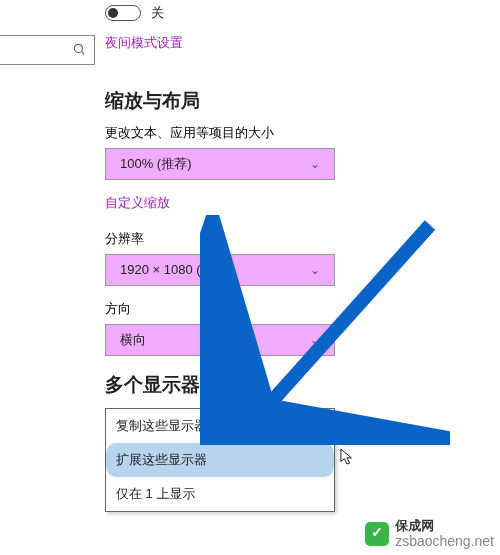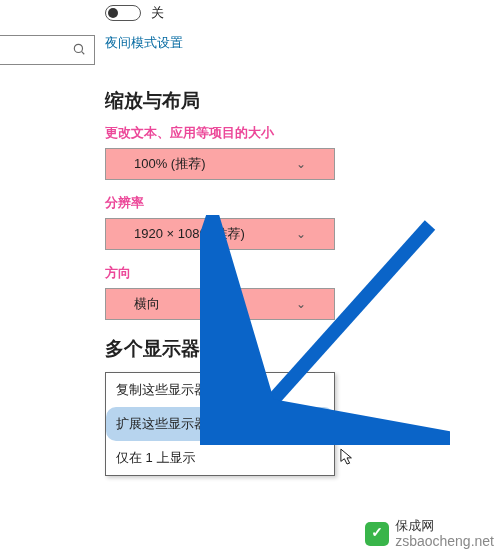--- a/index.html
+++ b/index.html
@@ -31,31 +31,31 @@
     cursor: pointer;
   }
   .toggle::after {
     content: "";
     position: absolute;
     left: 2px; top: 2px;
     width: 10px; height: 10px;
     background: #333;
     border-radius: 50%;
   }
-  .link { color: #0369a1; cursor: pointer; margin-bottom: 18px; display: inline-block; }
-  .sub-label { font-size: 13px; color: #ec4899; margin-bottom: 6px; font-weight: bold; }
+  .link { color: #a21caf; cursor: pointer; margin-bottom: 18px; display: inline-block; }
+  .sub-label { font-size: 13px; color: #000000; margin-bottom: 6px; }
   .select-box {
     width: 230px; height: 32px;
     border: 1px solid #999;
     display: flex;
     align-items: center;
     justify-content: space-between;
-    padding: 0 28px;
+    padding: 0 14px;
     cursor: pointer;
-    background: #fca5a5;
+    background: #f0abfc;
   }
   .select-box .chev { font-size: 12px; color: #555; }
   .group { margin-bottom: 14px; }
   .search-small {
     position: absolute;
     left: -35px; top: 35px;
     width: 130px; height: 30px;
     border: 1px solid #888;
     display: flex;
     align-items: center;
@@ -136,20 +136,21 @@
   <h2 class="section-title" style="margin-top:18px;">缩放与布局</h2>
 
   <div class="group">
     <div class="sub-label">更改文本、应用等项目的大小</div>
     <div class="select-box">
       <span>100% (推荐)</span>
       <span class="chev">⌄</span>
     </div>
   </div>
 
+  <span class="link">自定义缩放</span>
 
   <div class="group" style="">
     <div class="sub-label">分辨率</div>
     <div class="select-box">
       <span>1920 × 1080 (推荐)</span>
       <span class="chev">⌄</span>
     </div>
   </div>
 
   <div class="group">
@@ -182,16 +183,16 @@
   <line x1="230" y1="10" x2="55" y2="205" stroke="#0a64c8" stroke-width="14" marker-end="url(#ah)"></line>
 </svg>
 
 <svg class="cursor-svg" viewBox="0 0 16 20">
   <polygon points="1,1 1,15 5,12 8,18 11,17 8,11 13,11" fill="#fff" stroke="#000" stroke-width="1"></polygon>
 </svg>
 
 <div class="watermark">
   <div class="shield"></div>
   <div class="wm-text">
-    <div style="font-weight:400;">保成网</div>
+    <div style="font-weight:700;">保成网</div>
     <div class="wm-sub">zsbaocheng.net</div>
   </div>
 </div>
 
 </body></html>

